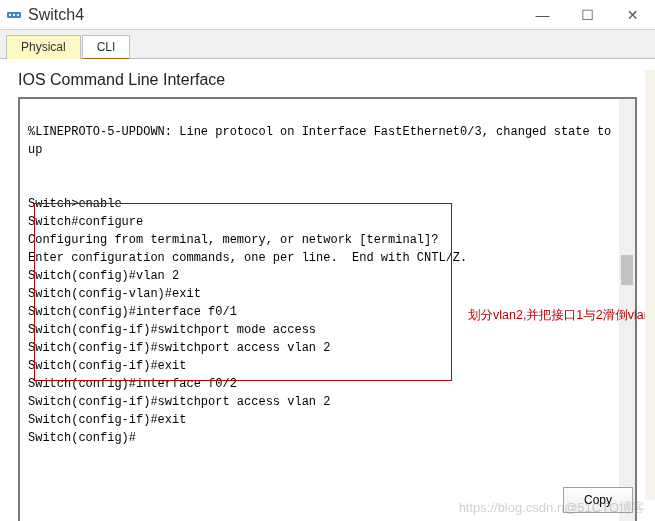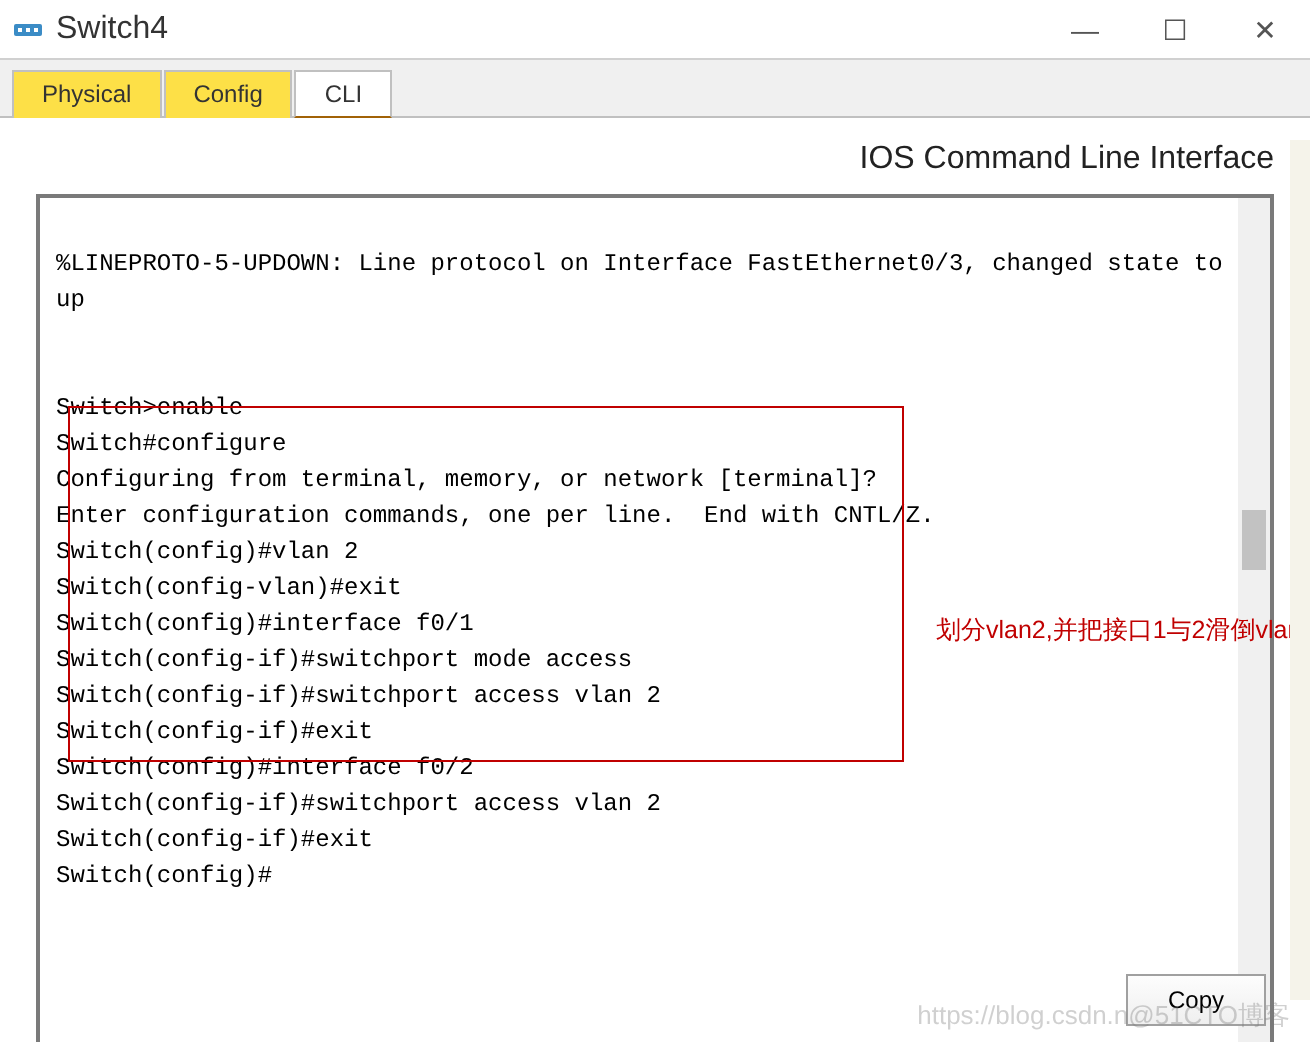--- a/index.html
+++ b/index.html
@@ -41,42 +41,42 @@
   .tabs {
     display: flex;
     background: #f0f0f0;
     border-bottom: 1px solid #c0c0c0;
     padding-left: 6px;
     padding-top: 4px;
   }
   .tab {
     padding: 4px 14px;
     font-size: 12px;
-    background: #fde047;
+    background: #fef9c3;
     border: 1px solid #c0c0c0;
     border-bottom: none;
     margin-right: 1px;
     position: relative;
     top: 1px;
     color: #333;
   }
   .tab.active {
     background: #fff;
     border-bottom: 1px solid #a16207;
     font-weight: normal;
   }
 
   .content {
     padding: 8px 18px 0 18px;
     background: #fff;
     height: calc(100% - 30px - 30px - 40px);
     position: relative;
   }
   .panel-title {
-    text-align: right;
+    text-align: left;
     font-size: 16px;
     margin: 4px 0 8px 0;
     color: #222;
   }
   .terminal-wrapper {
     position: relative;
     height: 464px;
   }
   .terminal {
     border: 2px solid #7a7a7a;
@@ -169,21 +169,20 @@
   <span class="spacer"></span>
   <div class="win-btns">
     <div class="win-btn">—</div>
     <div class="win-btn">☐</div>
     <div class="win-btn win-close">✕</div>
   </div>
 </div>
 
 <div class="tabs">
   <div class="tab">Physical</div>
-  <div class="tab">Config</div>
   <div class="tab active">CLI</div>
 </div>
 
 <div class="content">
   <div class="panel-title">IOS Command Line Interface</div>
 
   <div class="terminal-wrapper">
     <div class="terminal" id="terminal">
 %LINEPROTO-5-UPDOWN: Line protocol on Interface FastEthernet0/3, changed state to up
 

